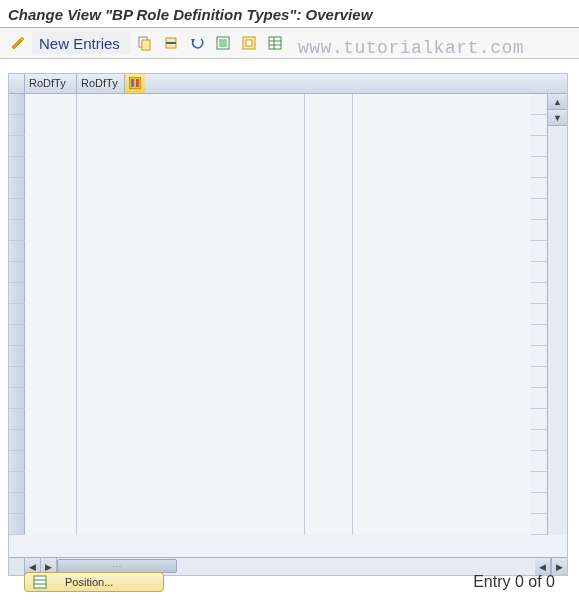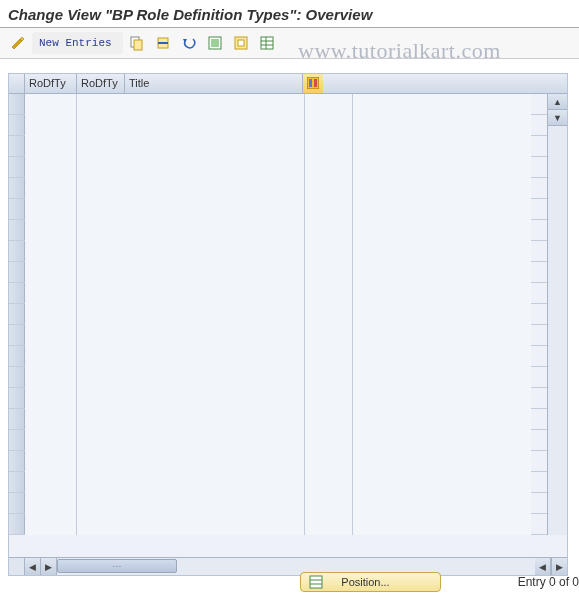--- a/index.html
+++ b/index.html
@@ -35,30 +35,29 @@
     min-width: 22px;
     height: 22px;
     padding: 0 3px;
     border: 1px solid transparent;
     border-radius: 3px;
     cursor: pointer;
     background: transparent;
   }
   .tool-btn svg { display: block; }
   .new-entries {
-    font-size: 11px;
+    font-size: 15px;
     color: #2a3b8f;
     padding: 0 10px 0 6px;
     cursor: pointer;
     height: 22px;
     display: inline-flex;
     align-items: center;
     border: 1px solid transparent;
     border-radius: 3px;
-    font-family: Liberation Mono, monospace;
   }
   .content-area {
     padding: 14px 8px 8px 8px;
   }
   .table-wrap {
     border: 1px solid #b8c5d9;
     background: #eef2f8;
     width: 560px;
     position: relative;
   }
@@ -179,23 +178,23 @@
     border-radius: 2px;
     display: flex;
     align-items: center;
     justify-content: center;
     color: #6a7a93;
     font-size: 9px;
   }
   .status-bar {
     display: flex;
     align-items: center;
-    justify-content: flex-end;
+    justify-content: space-between;
     gap: 69px;
-    padding: 10px 0;
+    padding: 10px 24px;
     position: absolute;
     bottom: 6px;
     left: 0;
     right: 0;
   }
   .position-btn {
     display: inline-flex;
     align-items: center;
     gap: 18px;
     padding: 2px 50px 2px 8px;
@@ -206,30 +205,30 @@
     color: #333;
     cursor: pointer;
     height: 20px;
   }
   .position-btn .pico {
     display:inline-flex;
     width:14px; height:14px;
     align-items:center; justify-content:center;
   }
   .entry-count {
-    font-size: 12px;
+    font-size: 16px;
     color: #333;
     margin-left: 8px;
   }
   .watermark {
     position: absolute;
     top: 38px;
     left: 298px;
-    font-size: 22px;
-    font-family: Liberation Serif, serif;
+    font-size: 18px;
+    font-family: Liberation Mono, monospace;
     color: rgba(150, 160, 175, 0.7);
     letter-spacing: 0.5px;
     pointer-events: none;
     user-select: none;
     z-index: 50;
   }
   .empty-scroll-area {
     height: 22px;
     background: #eef2f8;
   }
@@ -305,21 +304,20 @@
 
 <div class="watermark">www.tutorialkart.com</div>
 
 <div class="content-area">
   <div class="table-wrap">
 
     <div class="table-header">
       <div class="row-sel-h"></div>
       <div class="col-h col-rodfty">RoDfTy</div>
       <div class="col-h col-rdcat">RoDfTy</div>
-      <div class="col-h col-title">Title</div>
       <div class="col-h col-config">
         <span>
           <svg width="12" height="12">
               <rect x="0" y="0" width="12" height="12" fill="#f0c030" stroke="#a07000"></rect>
               <rect x="2" y="2" width="3" height="8" fill="#5080d0"></rect>
               <rect x="7" y="2" width="3" height="8" fill="#d05050"></rect>
             </svg>
         </span>
       </div>
     </div>

